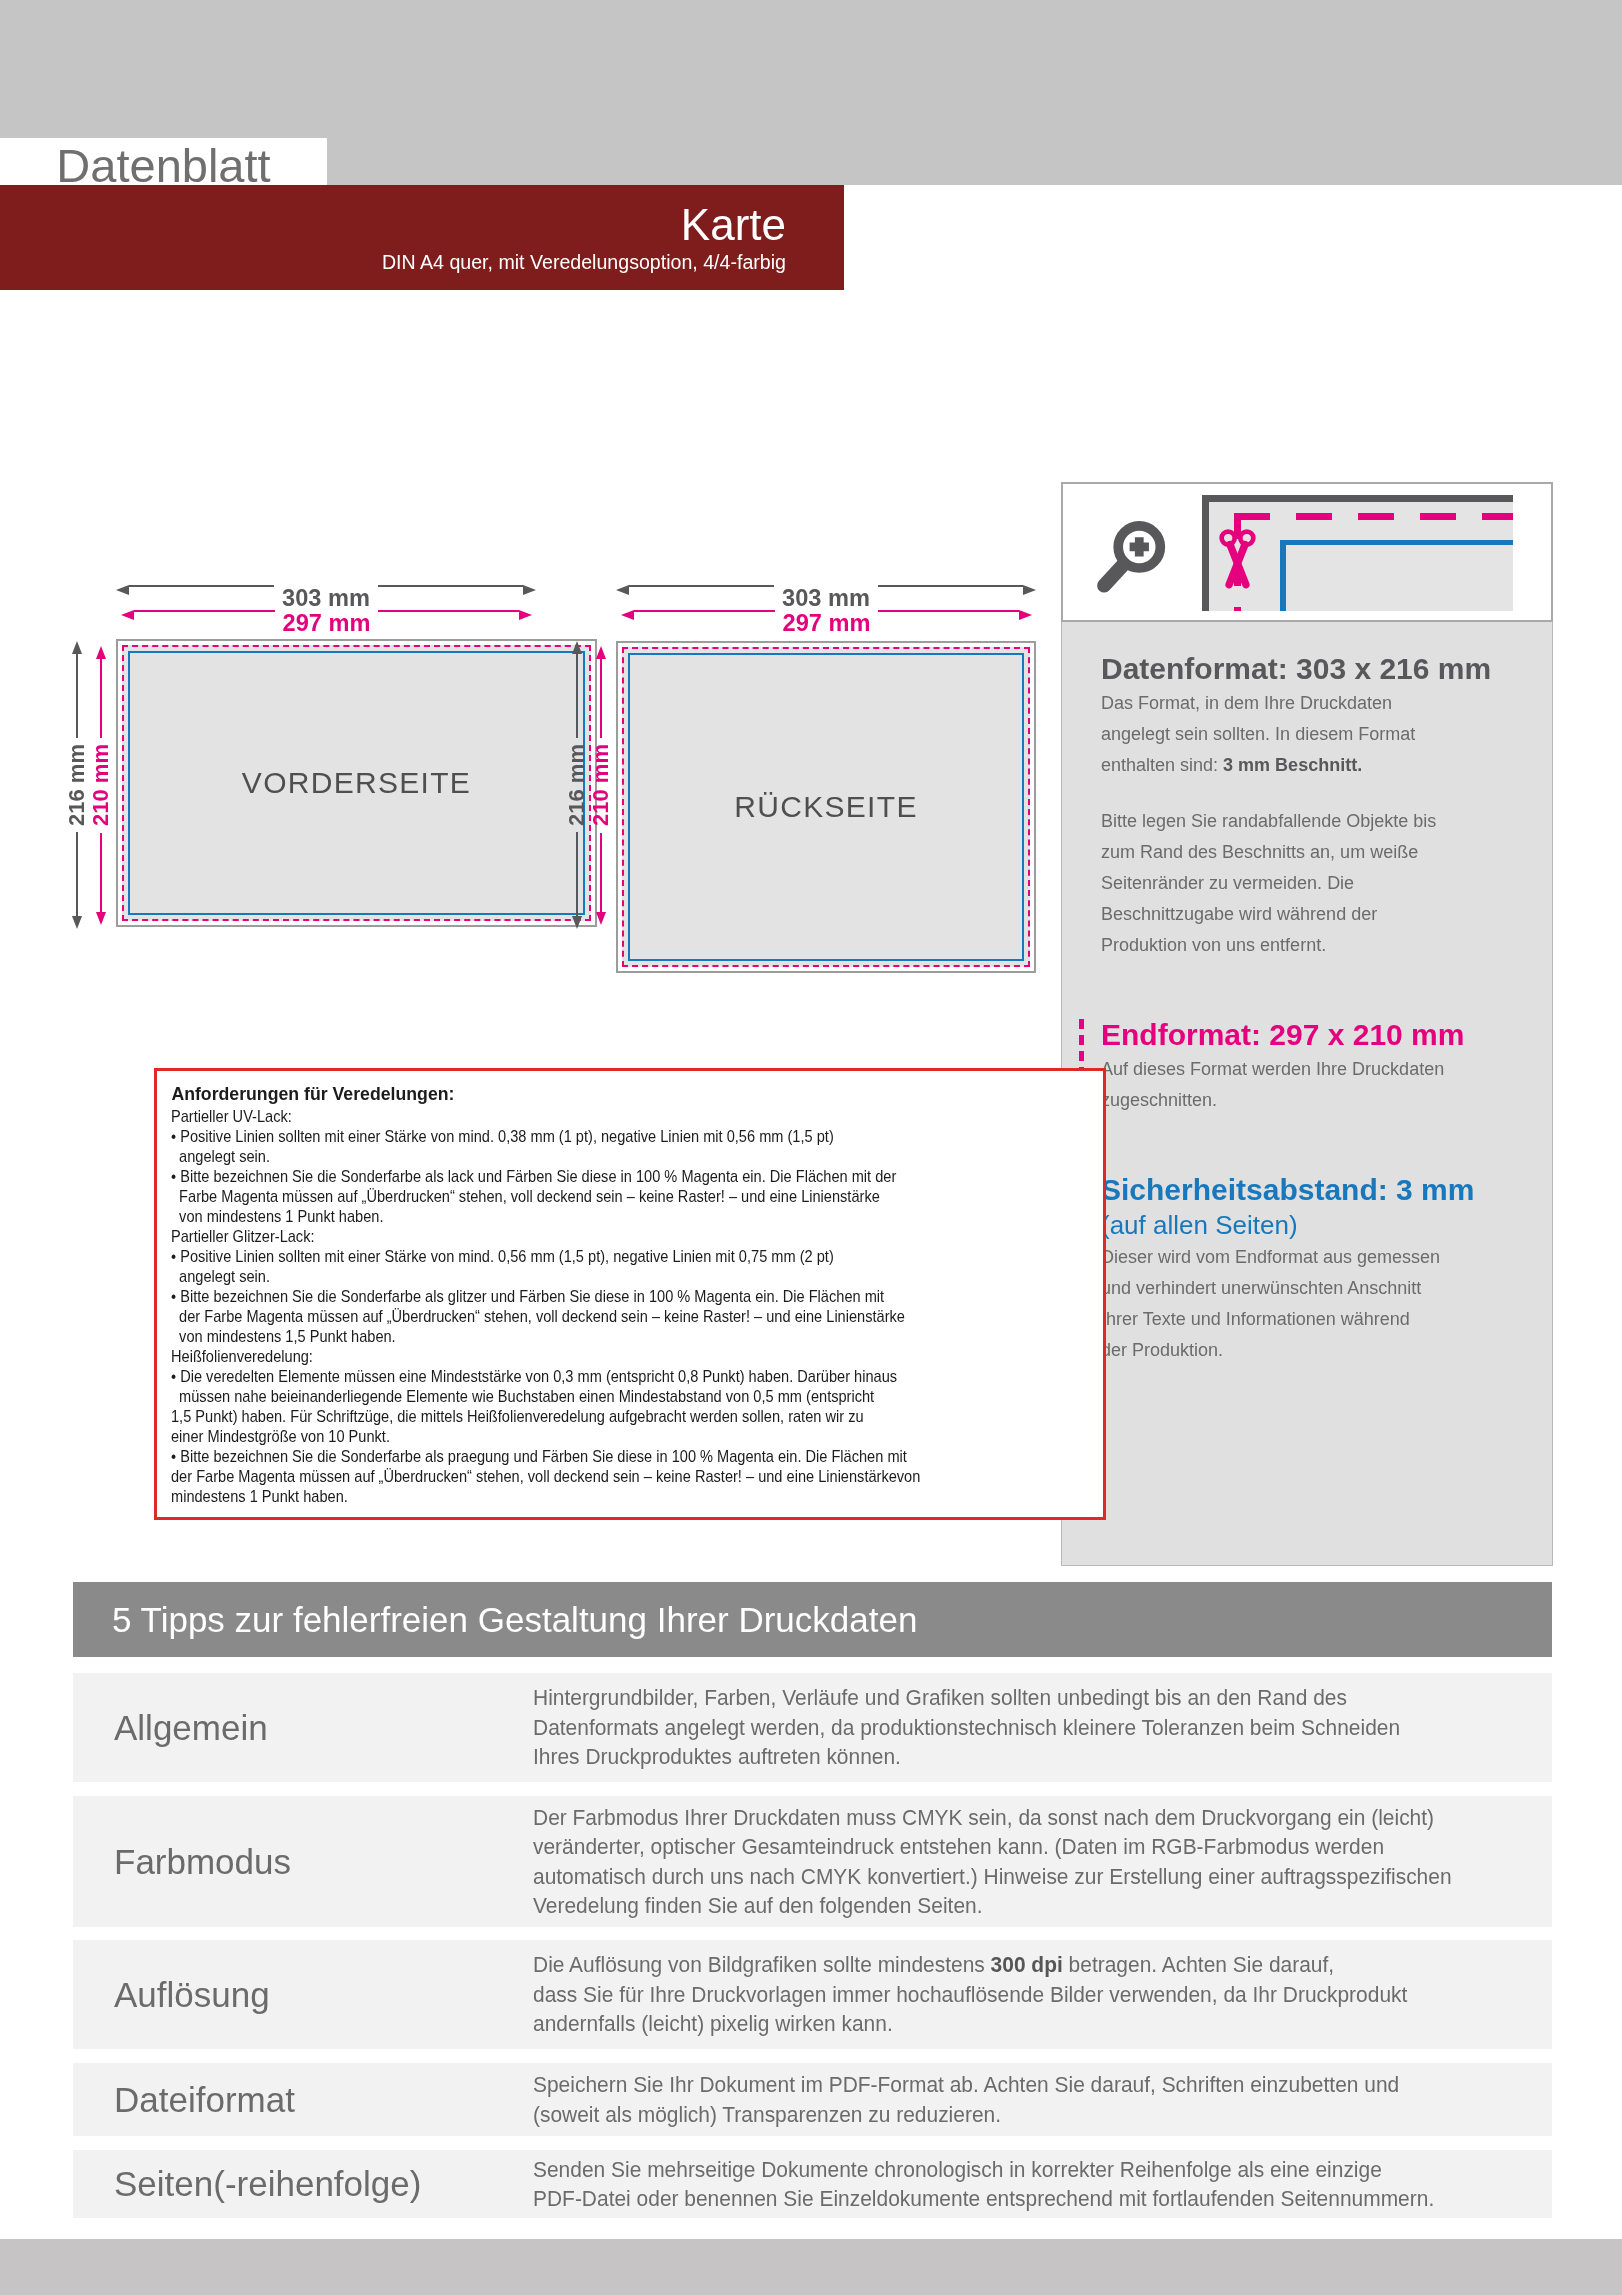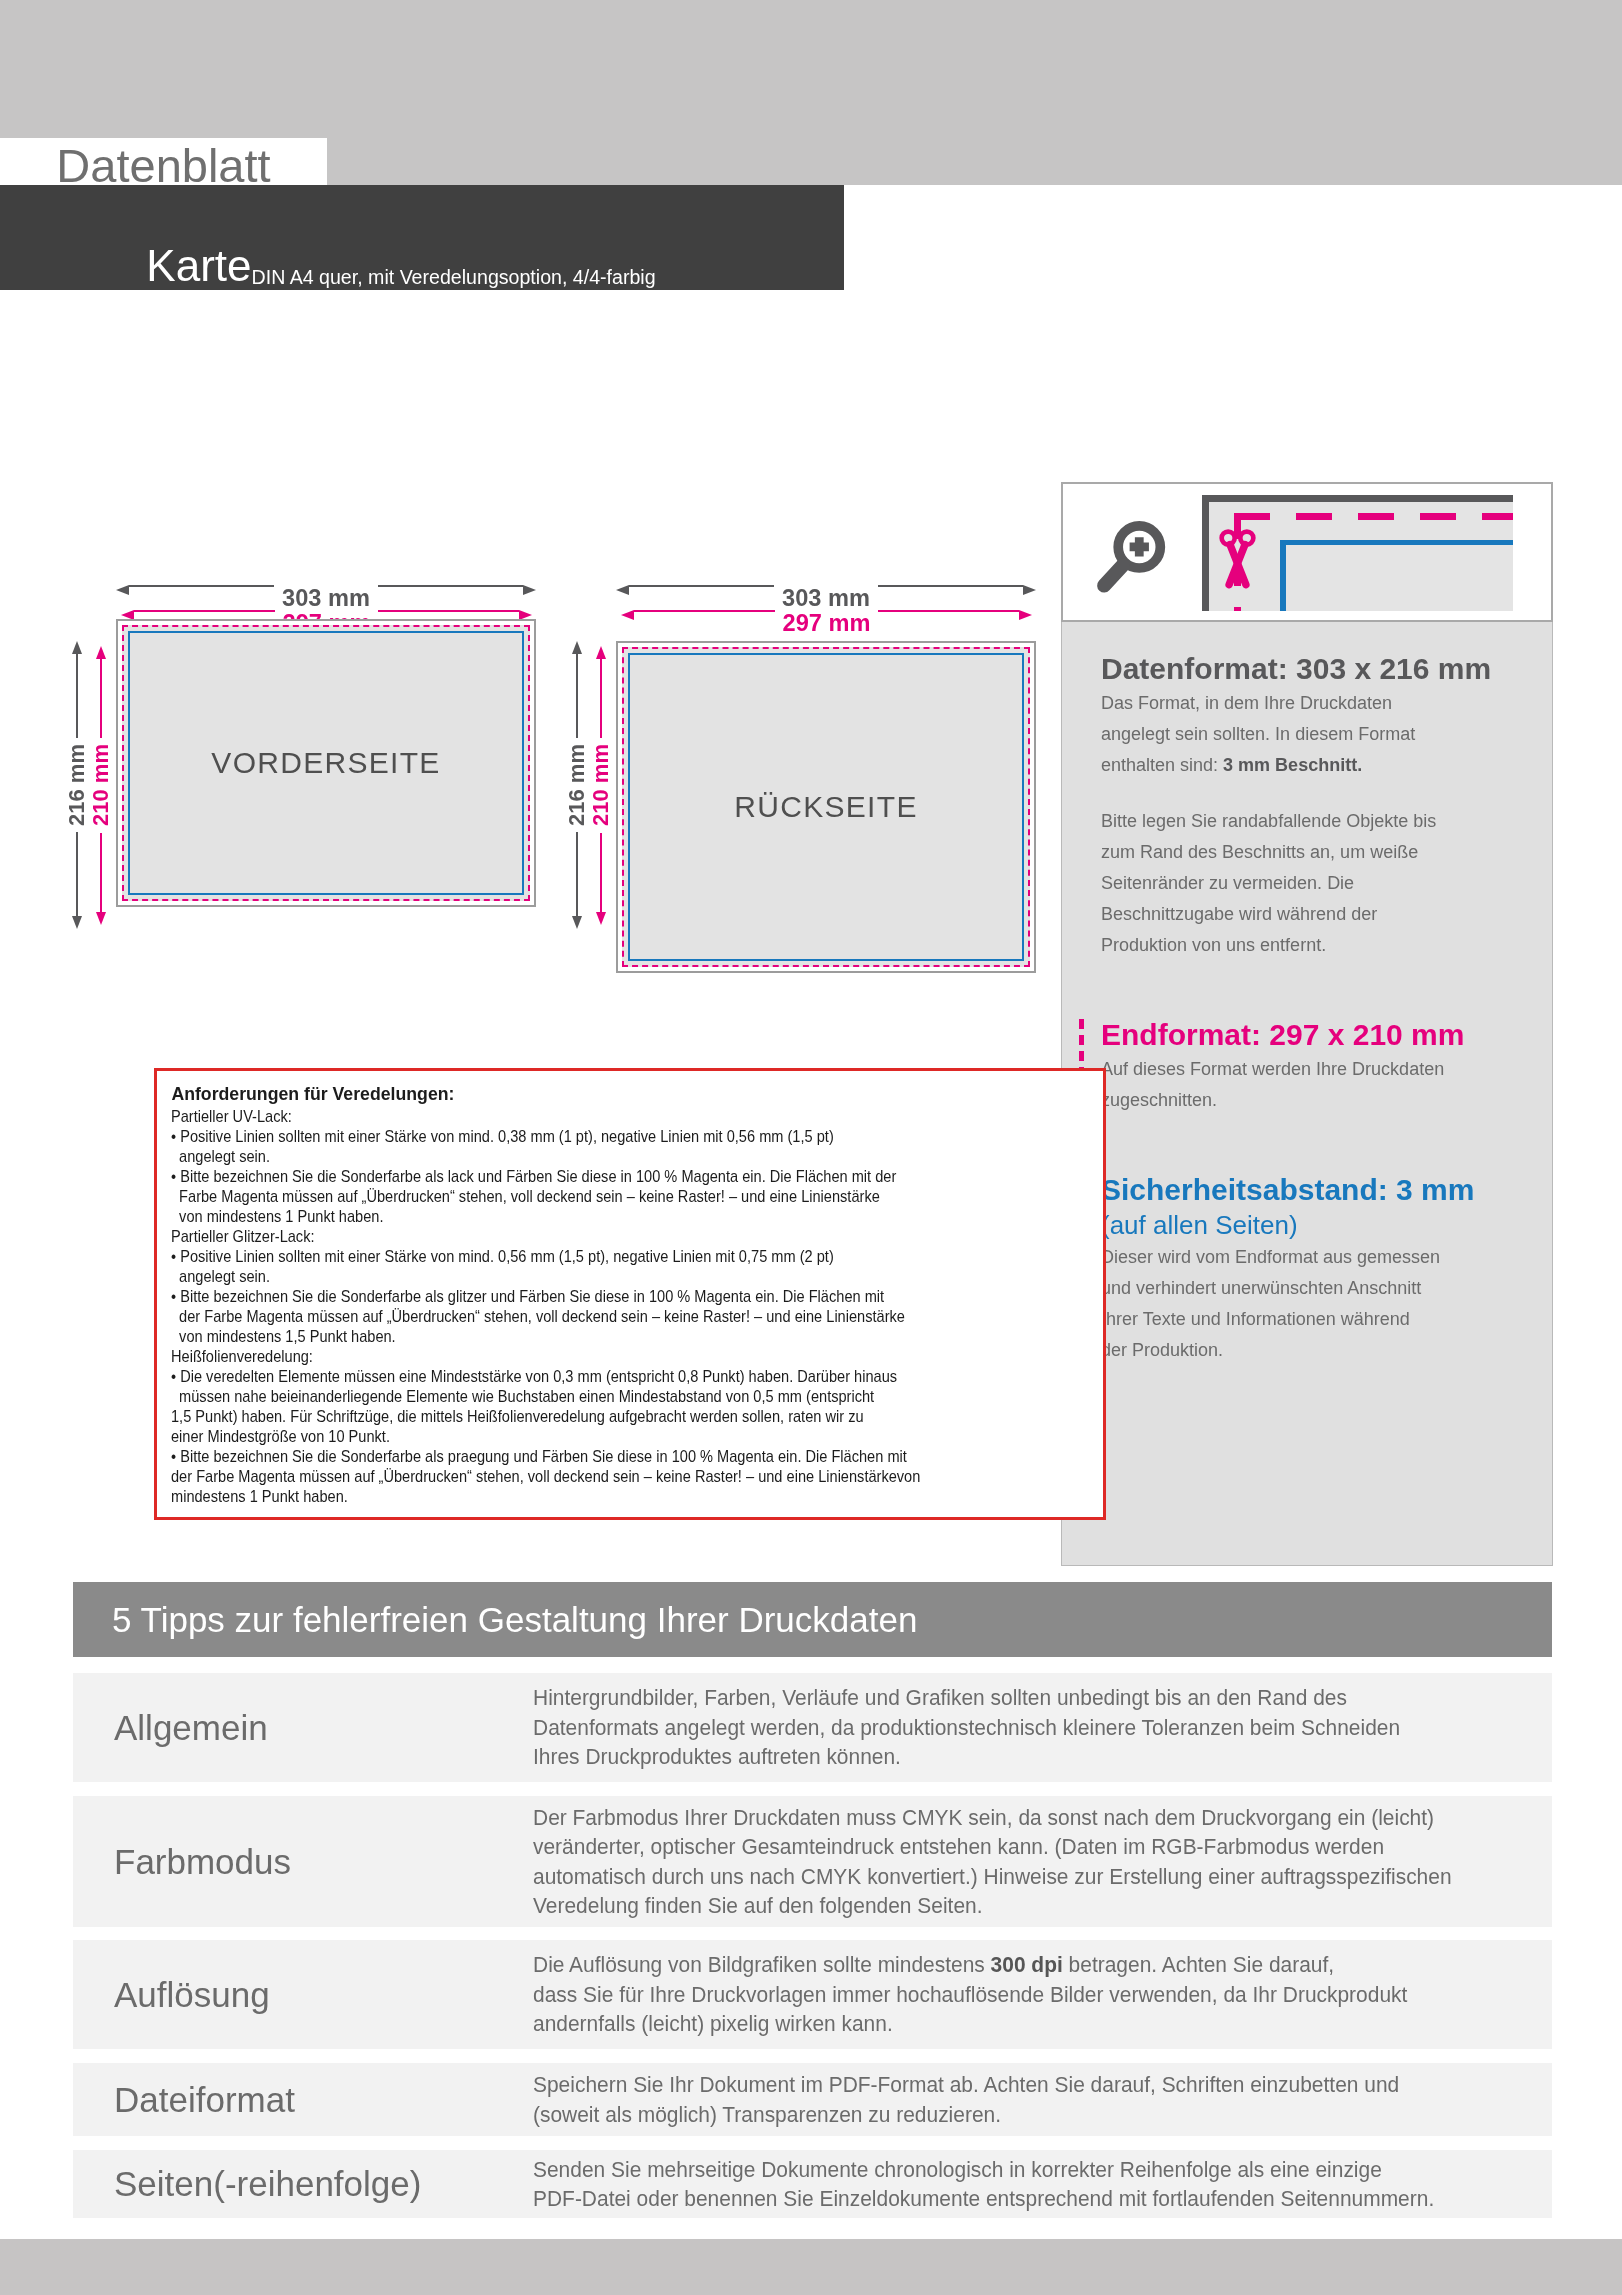--- a/index.html
+++ b/index.html
@@ -4,23 +4,23 @@
 <style>
   html,body{margin:0;padding:0;background:#ffffff;}
   body{font-family:"Liberation Sans", sans-serif;}
   .page{position:relative;width:1623px;height:2295px;background:#ffffff;overflow:hidden;}
 
   
   .top-band{position:absolute;left:0;top:0;width:1623px;height:185px;background:#c6c5c5;}
   .sheet-box{position:absolute;left:0;top:126px;width:327px;height:60px;background:#ffffff;
              display:flex;justify-content:center;margin-top:12px;}
   .sheet-box span{font-size:47px;color:#6f6f6f;}
-  .title-band{position:absolute;left:0;top:185px;width:844px;height:105px;background:#404040;
-              display:flex;flex-direction:row;justify-content:center;align-items:flex-end;
-              padding-right:42px;box-sizing:border-box;}
+  .title-band{position:absolute;left:0;top:185px;width:844px;height:105px;background:#7f1d1d;
+              display:flex;flex-direction:column;justify-content:center;align-items:flex-end;
+              padding-right:58px;box-sizing:border-box;}
   .title-band .product{color:#ffffff;font-size:44px;line-height:48px;}
   .title-band .subtitle{color:#ffffff;font-size:19.6px;line-height:26px;}
 
   
   .gray{color:#58585a;} .magenta{color:#e5007d;}
   .hdim{position:absolute;display:flex;align-items:flex-start;height:23.6px;}
   .dline{flex:1;height:2px;background:currentColor;}
   .ah-l{width:0;height:0;border-top:5.9px solid transparent;border-bottom:5.9px solid transparent;border-right:13px solid currentColor;}
   .ah-r{width:0;height:0;border-top:5.9px solid transparent;border-bottom:5.9px solid transparent;border-left:13px solid currentColor;}
   .dlabel{font-size:23.6px;font-weight:700;padding:0 7.9px;white-space:nowrap;}
@@ -124,21 +124,21 @@
     <span class="vline"></span>
       <span class="av-d"></span>
   </div>
   <div class="vdim magenta" style="left:88px;top:646px;height:279px;">
     <span class="av-u"></span>
       <span class="vline"></span>
     <span class="vlabel">210 mm</span>
     <span class="vline"></span>
       <span class="av-d"></span>
   </div>
-  <div class="card" style="left:116px;top:619px;width:420px;height:288px;">
+  <div class="card" style="left:116px;top:639px;width:481px;height:288px;">
     <div class="card-dash">
       <div class="card-safe">
         <span class="side-label">VORDERSEITE</span>
       </div>
     </div>
   </div>
 
   <div class="hdim gray" style="left:616px;top:585px;width:420px;">
     <span class="ah-l"></span>
       <span class="dline"></span>

